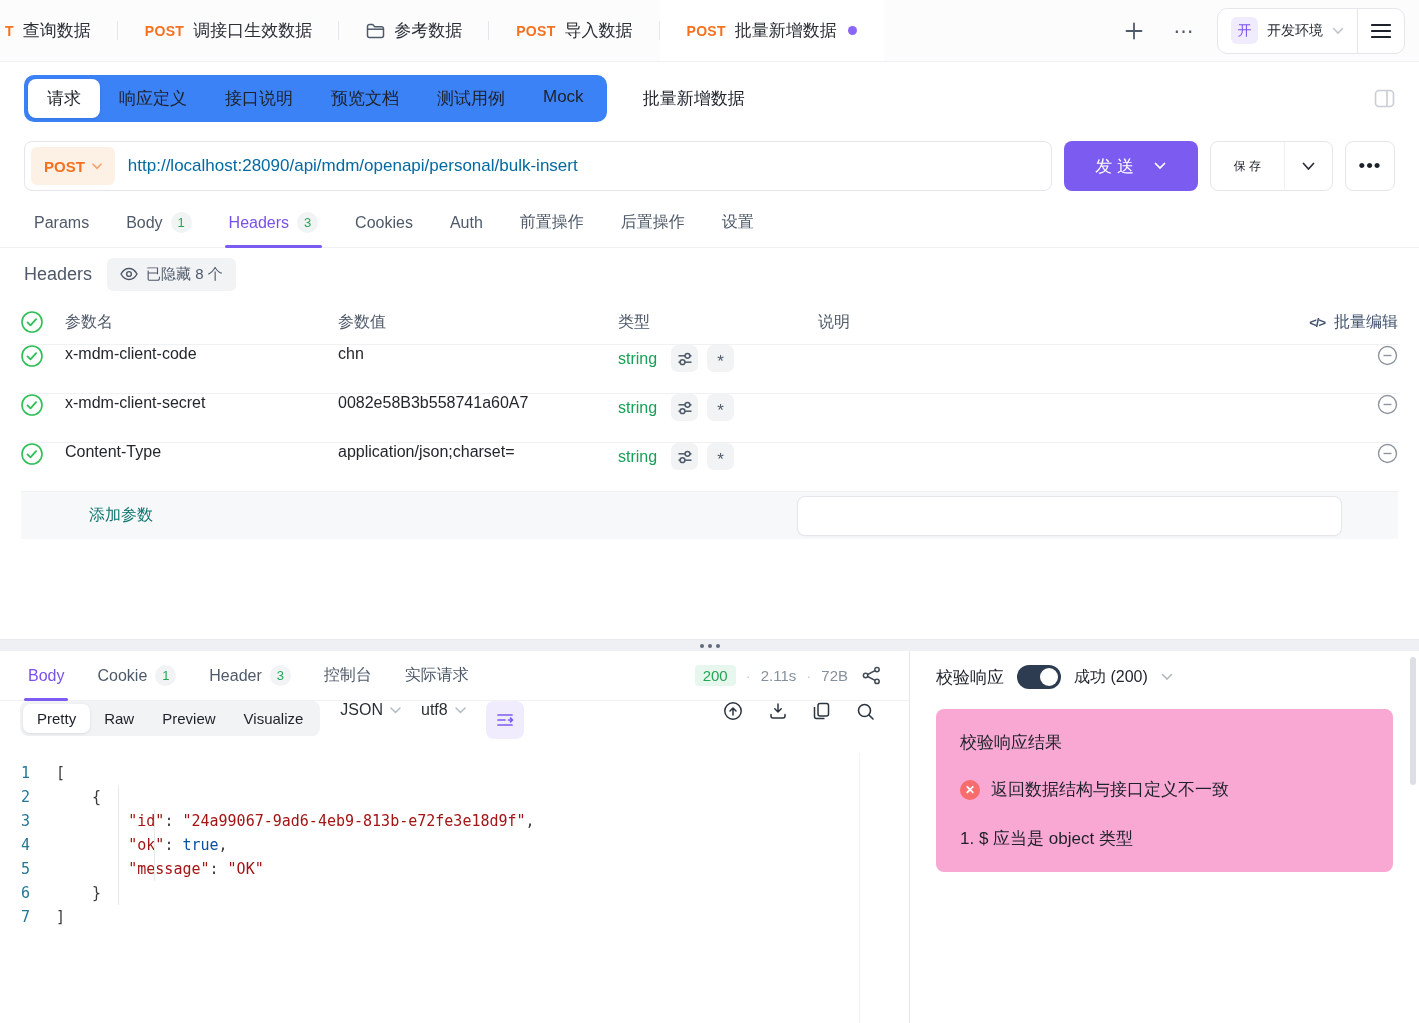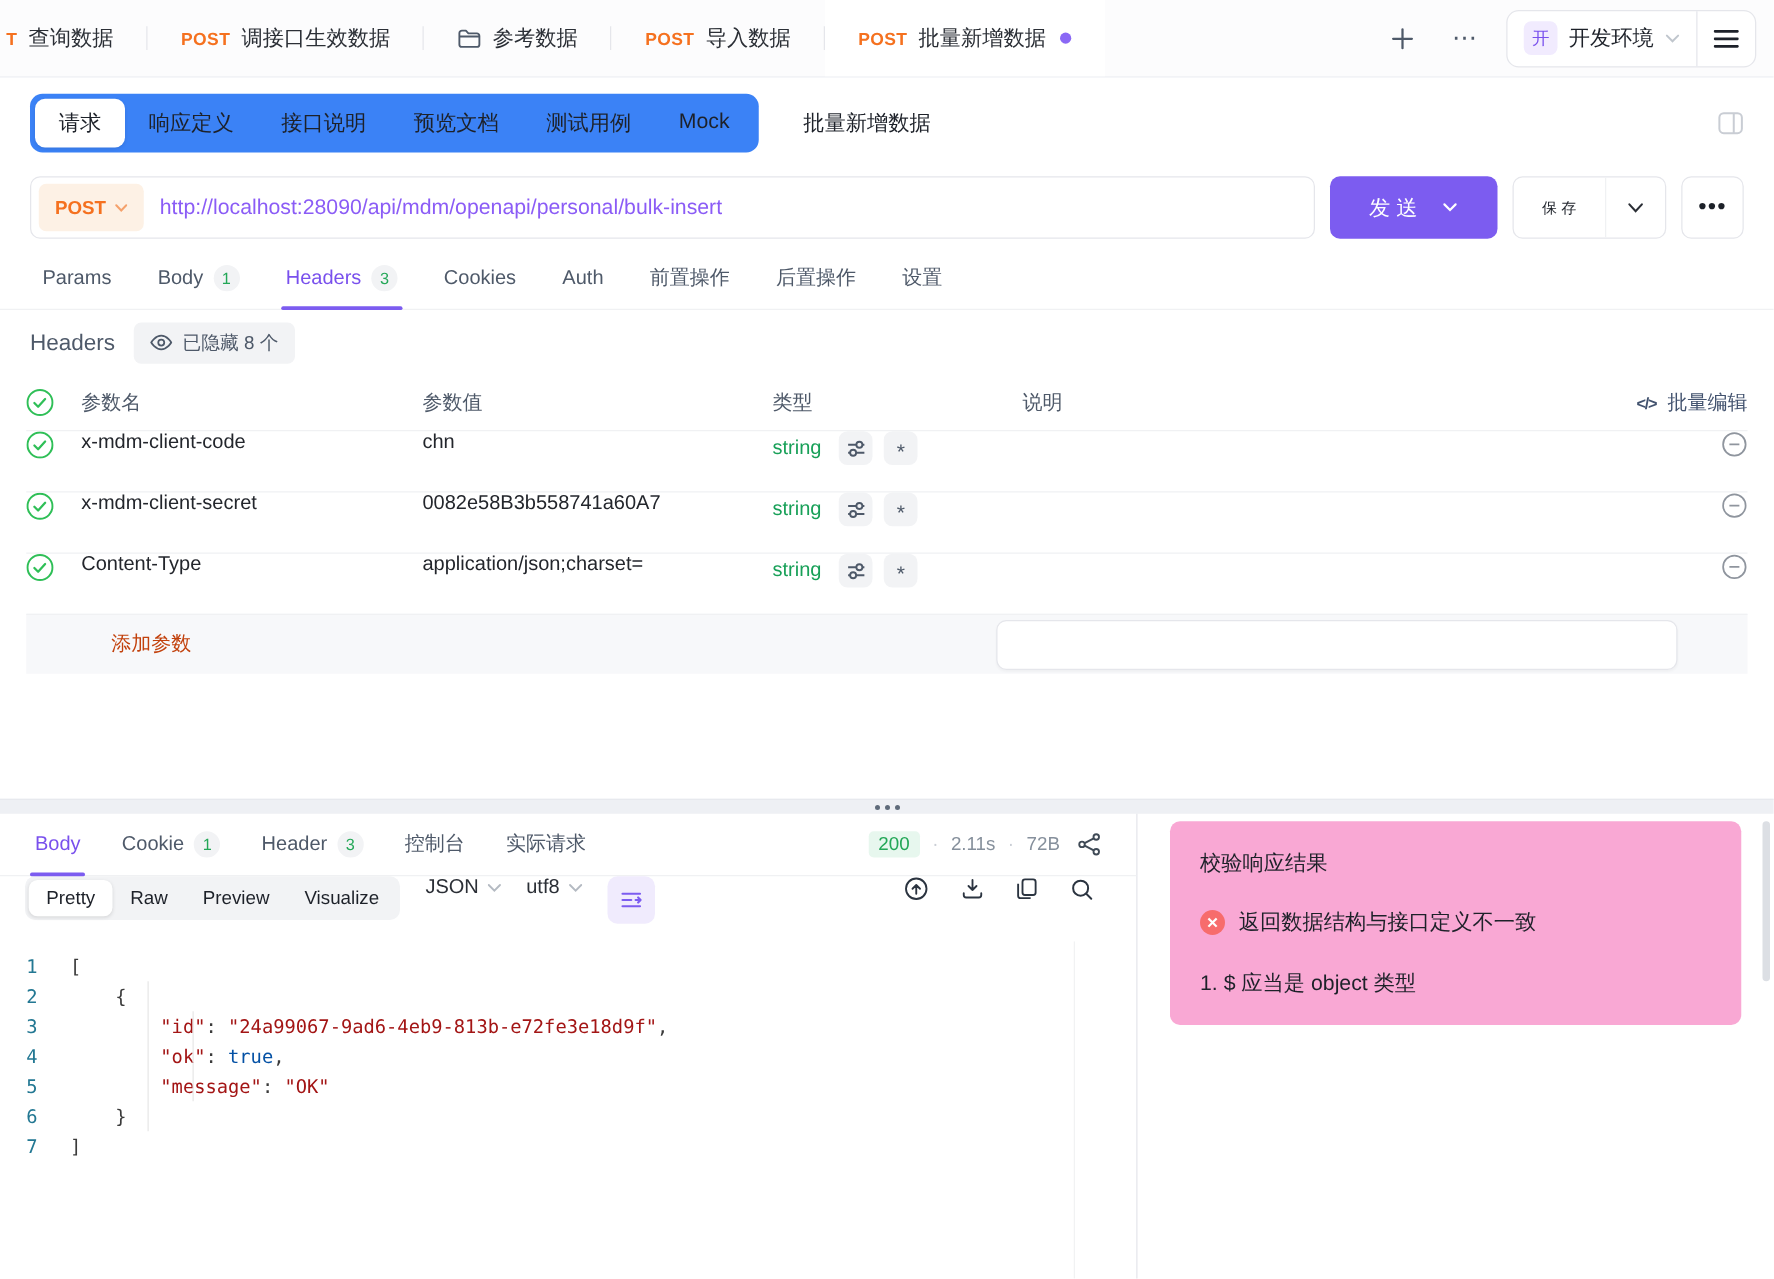--- a/index.html
+++ b/index.html
@@ -15,37 +15,37 @@
   .tab.active { background:#fff; font-weight:400; }
   .tab.first { padding-left:5px; }
   .method { color:#f5711f; font-weight:700; font-size:14px; letter-spacing:.3px; }
   .dirty-dot { width:9px; height:9px; border-radius:50%; background:#8a68f5; margin-left:2px; }
   .topbar-right { margin-left:auto; display:flex; align-items:center; gap:16px; padding-right:14px; }
   .tb-icon-btn { color:#4e5969; display:flex; align-items:center; justify-content:center; width:34px; height:34px; cursor:pointer; }
   .tb-dots { font-size:20px; color:#4e5969; letter-spacing:1px; }
   .env-box { display:flex; align-items:center; border:1px solid #e5e6eb; border-radius:10px; height:46px; background:#fff; overflow:hidden; }
   .env-main { display:flex; align-items:center; gap:9px; padding:0 13px; cursor:pointer; }
   .env-badge { width:27px; height:27px; border-radius:6px; background:#f1ebfe; color:#7950ed; font-size:14px; display:flex; align-items:center; justify-content:center; }
-  .env-label { font-size:17px; }
+  .env-label { font-size:14px; }
   .env-divider { width:1px; height:46px; background:#e5e6eb; }
   .hamburger { padding:0 13px; display:flex; align-items:center; cursor:pointer; }
 
   
   .subnav { height:72px; flex:none; display:flex; align-items:center; padding:0 24px; }
   .seg { display:flex; background:#3b82f6; border-radius:10px; padding:4px; }
   .seg-item { padding:8px 19px; font-size:17px; color:#1d2129; border-radius:8px; cursor:pointer; white-space:nowrap; }
   .seg-item.active { background:#fff; box-shadow:0 1px 3px rgba(0,0,0,.10); }
   .page-title { margin-left:36px; font-size:17px; color:#1d2129; }
   .subnav-right { margin-left:auto; display:flex; align-items:center; }
 
   
   .url-row { height:64px; flex:none; display:flex; align-items:center; gap:12px; padding:0 24px; }
   .url-box { flex:1; display:flex; align-items:center; gap:13px; height:50px; border:1px solid #e5e6eb; border-radius:8px; background:#fff; padding:0 14px 0 6px; }
   .method-pill { background:#fdf1e5; border-radius:6px; height:38px; display:flex; align-items:center; gap:7px; padding:0 13px; color:#f5711f; font-weight:700; font-size:15px; cursor:pointer; }
-  .url-text { font-size:17px; color:#8b5cf6; white-space:nowrap; overflow:hidden; }
+  .url-text { font-size:17px; color:#0369a1; white-space:nowrap; overflow:hidden; }
   .send-btn { width:134px; height:50px; background:#7c5cf0; border-radius:8px; color:#fff; display:flex; align-items:center; justify-content:center; gap:20px; font-size:17px; cursor:pointer; flex:none; }
   .save-btn { height:50px; border:1px solid #e5e6eb; border-radius:8px; display:flex; align-items:stretch; background:#fff; flex:none; cursor:pointer; }
   .save-label { padding:0 23px; font-size:12px; display:flex; align-items:center; }
   .save-caret { padding:0 17px; border-left:1px solid #f0f1f3; display:flex; align-items:center; }
   .more-btn { width:50px; height:50px; border:1px solid #e5e6eb; border-radius:8px; display:flex; align-items:center; justify-content:center; font-size:19px; color:#1d2129; background:#fff; flex:none; cursor:pointer; letter-spacing:1px; }
 
   
   .req-tabs { height:50px; flex:none; display:flex; align-items:stretch; gap:37px; padding:0 34px; border-bottom:1px solid #f0f1f3; }
   .req-tab { font-size:16px; color:#4e5969; display:flex; align-items:center; gap:8px; position:relative; cursor:pointer; white-space:nowrap; }
   .req-tab.active { color:#7950ed; }
@@ -65,21 +65,21 @@
   .col-type { width:200px; flex:none; display:flex; align-items:center; }
   .col-desc { flex:1; }
   .bulk-edit { margin-left:auto; display:flex; align-items:center; gap:9px; color:#42526e; font-size:16px; cursor:pointer; }
   .code-glyph { font-size:13px; font-weight:700; letter-spacing:-1px; color:#42526e; }
   .tbl-row { display:flex; align-items:flex-start; height:49px; border-top:1px solid #f0f1f3; font-size:16px; color:#23262c; }
   .type-green { color:#18a058; margin-right:14px; }
   .mini-badge { width:27px; height:27px; border-radius:7px; background:#f2f3f5; color:#4e5969; display:flex; align-items:center; justify-content:center; margin-right:9px; cursor:pointer; }
   .asterisk { font-size:17px; color:#4e5969; padding-top:6px; }
   .row-minus { margin-left:auto; display:flex; align-items:center; cursor:pointer; }
   .add-row { position:relative; display:flex; align-items:center; height:48px; background:#f7f8fa; border-top:1px solid #f0f1f3; }
-  .add-label { margin-left:68px; color:#c2410c; font-size:16px; }
+  .add-label { margin-left:68px; color:#0f766e; font-size:16px; }
   .add-input { position:absolute; left:776px; width:545px; top:4px; height:40px; background:#fff; border:1px solid #e5e6eb; border-radius:8px; outline:none; box-shadow:0 1px 2px rgba(0,0,0,.03); }
 
   .gap { height:100px; flex:none; }
 
   
   .split-divider { height:12px; flex:none; background:#eef0f4; border-top:1px solid #e7e9ee; display:flex; align-items:center; justify-content:center; gap:4px; cursor:row-resize; }
   .split-divider i { width:4px; height:4px; border-radius:50%; background:#5f6b7a; }
 
   
   .bottom { flex:1; display:flex; min-height:0; }
@@ -542,20 +542,30 @@
             <span class="code"><span class="tk-p">    }</span></span>
           </div>
           <div class="code-line">
             <span class="ln">7</span>
             <span class="code"><span class="tk-p">]</span></span>
           </div>
         </div>
     </div>
 
     <div class="right-pane">
+      <div class="validate-header">
+        <span class="validate-title">校验响应</span>
+        <span class="toggle">
+            <span class="knob"></span>
+          </span>
+        <span class="success-label">成功 (200)</span>
+        <svg width="12" height="8" viewBox="0 0 12 8" fill="none" stroke="#b4bac2" stroke-width="1.6" stroke-linecap="round">
+            <path d="M1.5 1.5L6 6l4.5-4.5"></path>
+          </svg>
+      </div>
       <div class="validate-box">
         <div class="vb-title">校验响应结果</div>
         <div class="vb-error">
           <span class="err-icon">✕</span>
           <span>返回数据结构与接口定义不一致</span>
         </div>
         <div class="vb-detail">1. $ 应当是 object 类型</div>
       </div>
       <div class="scroll-thumb"></div>
     </div>

